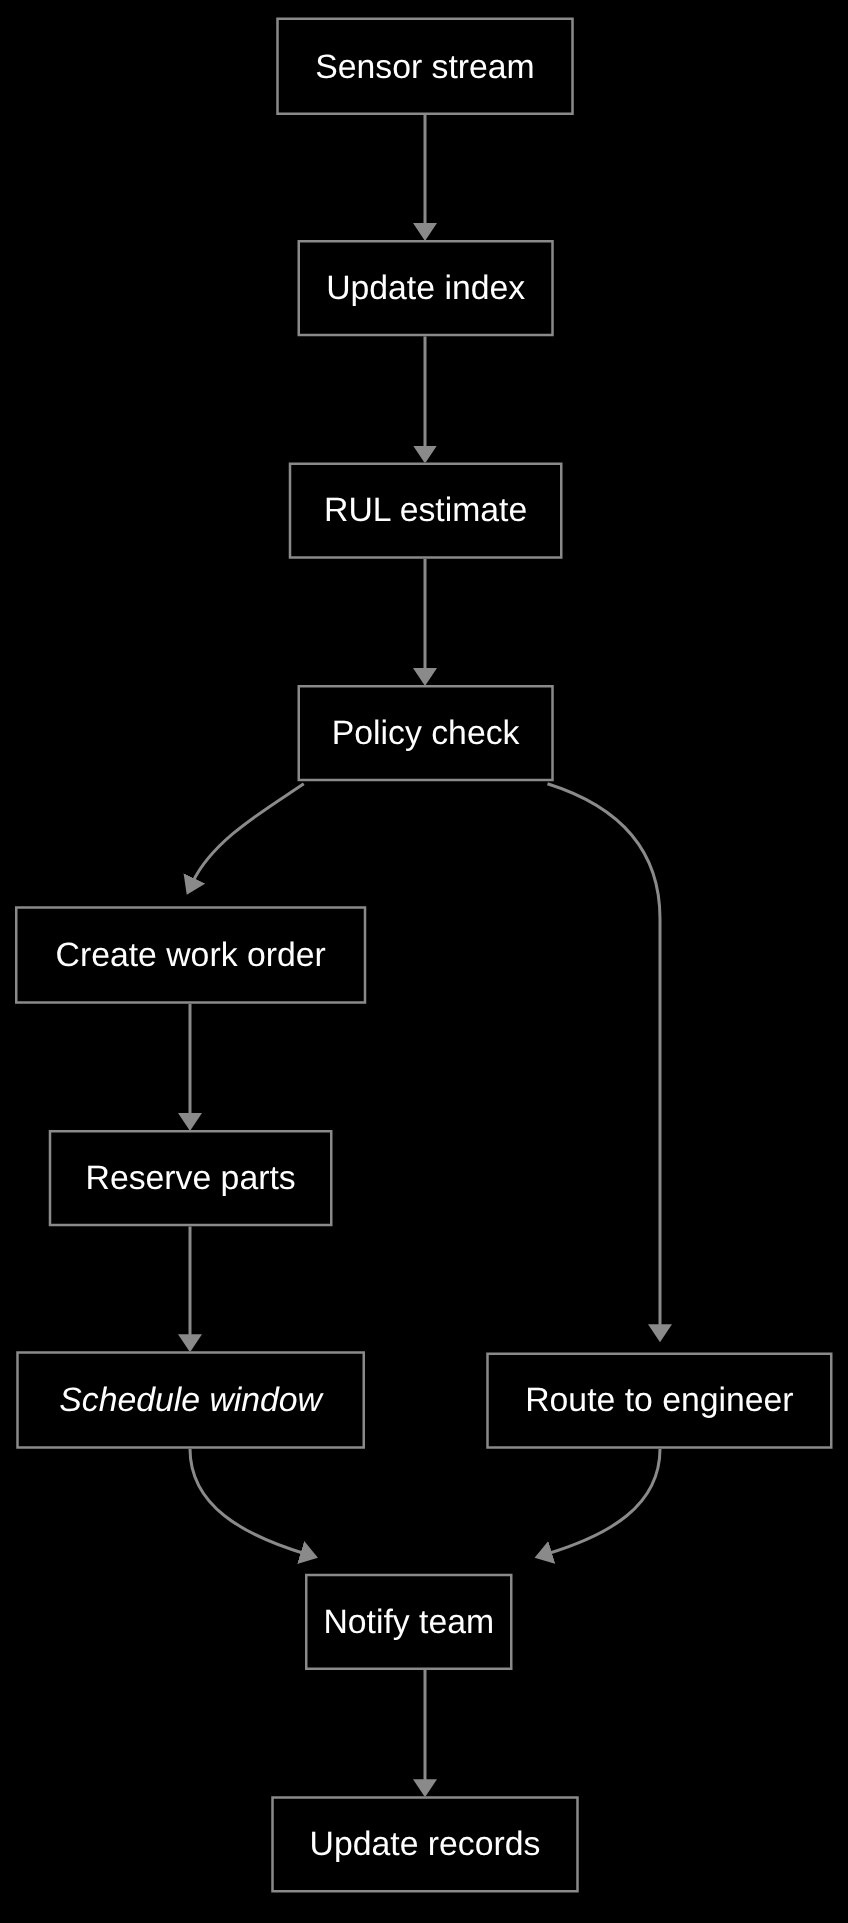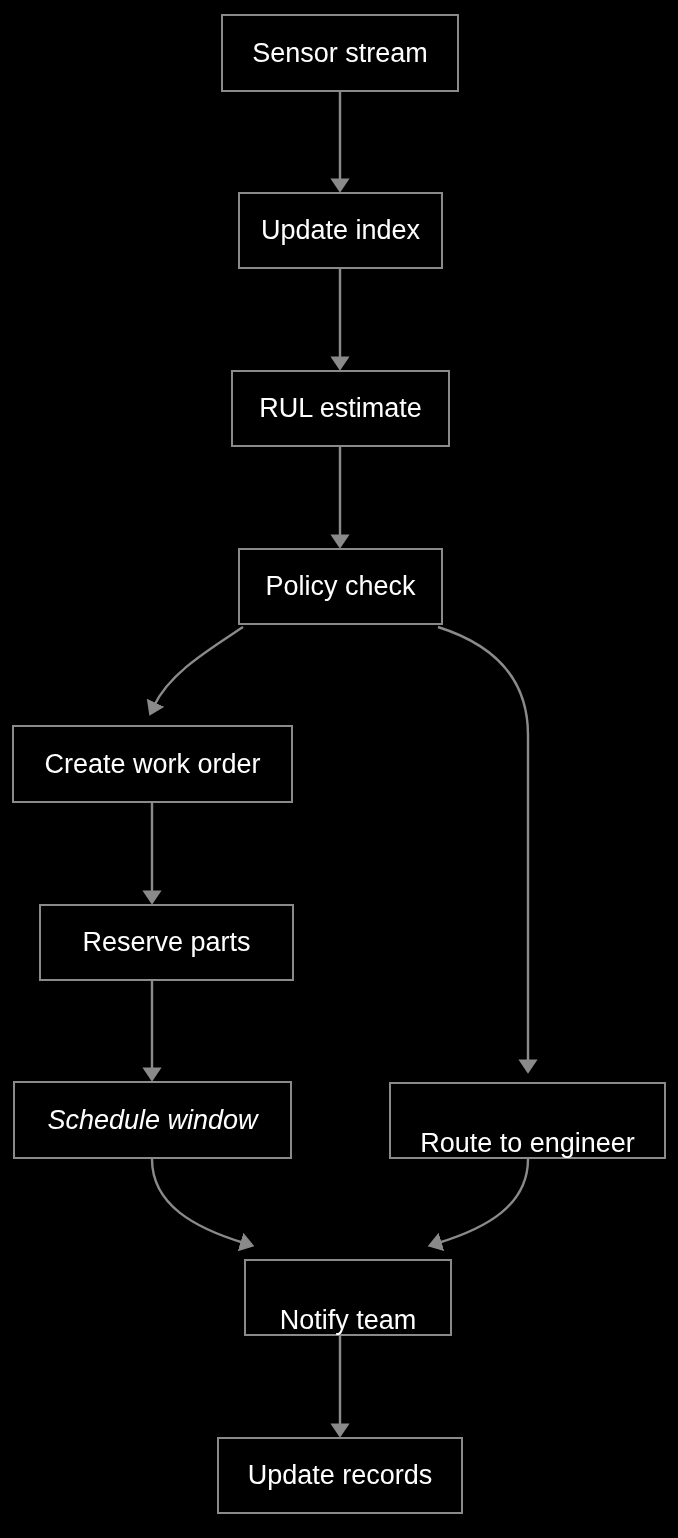--- a/index.html
+++ b/index.html
@@ -114,33 +114,33 @@
   </div>
 
   <div class="node" style="left:238px; top:548px; width:205px; height:77px;">
     <span class="node-label">Policy check</span>
   </div>
 
   <div class="node" style="left:12px; top:725px; width:281px; height:78px;">
     <span class="node-label">Create work order</span>
   </div>
 
-  <div class="node" style="left:39px; top:904px; width:255px; height:77px;">
+  <div class="node" style="left:39px; top:904px; width:227px; height:77px;">
     <span class="node-label">Reserve parts</span>
   </div>
 
   <div class="node" style="left:13px; top:1081px; width:279px; height:78px;font-style:italic;">
     <span class="node-label">Schedule window</span>
   </div>
 
-  <div class="node" style="left:389px; top:1082px; width:277px; height:77px;align-items:flex-end;">
+  <div class="node" style="left:389px; top:1082px; width:277px; height:77px;">
     <span class="node-label">Route to engineer</span>
   </div>
 
-  <div class="node" style="left:244px; top:1259px; width:208px; height:77px;align-items:flex-end;">
+  <div class="node" style="left:244px; top:1259px; width:166px; height:77px;">
     <span class="node-label">Notify team</span>
   </div>
 
   <div class="node" style="left:217px; top:1437px; width:246px; height:77px;text-decoration:underline;">
     <span class="node-label">Update records</span>
   </div>
 
 </div>
 
 </body></html>

